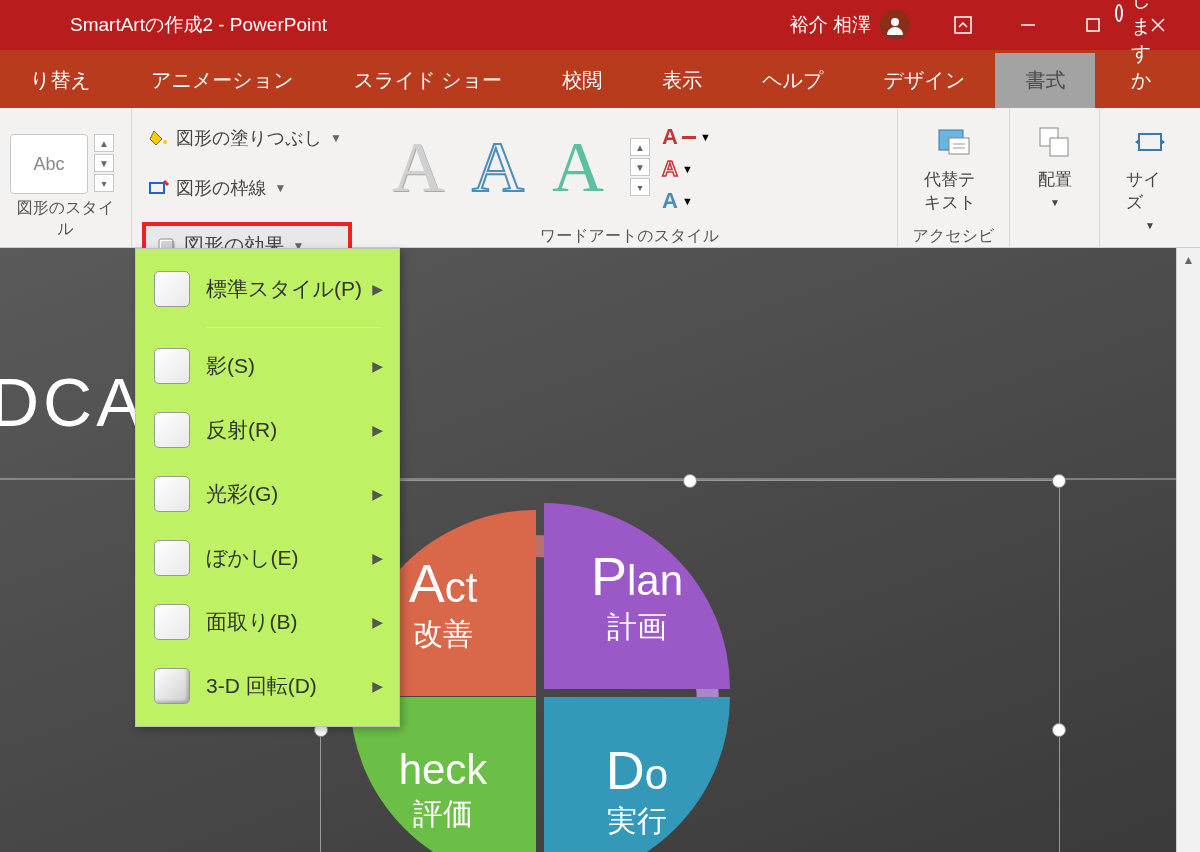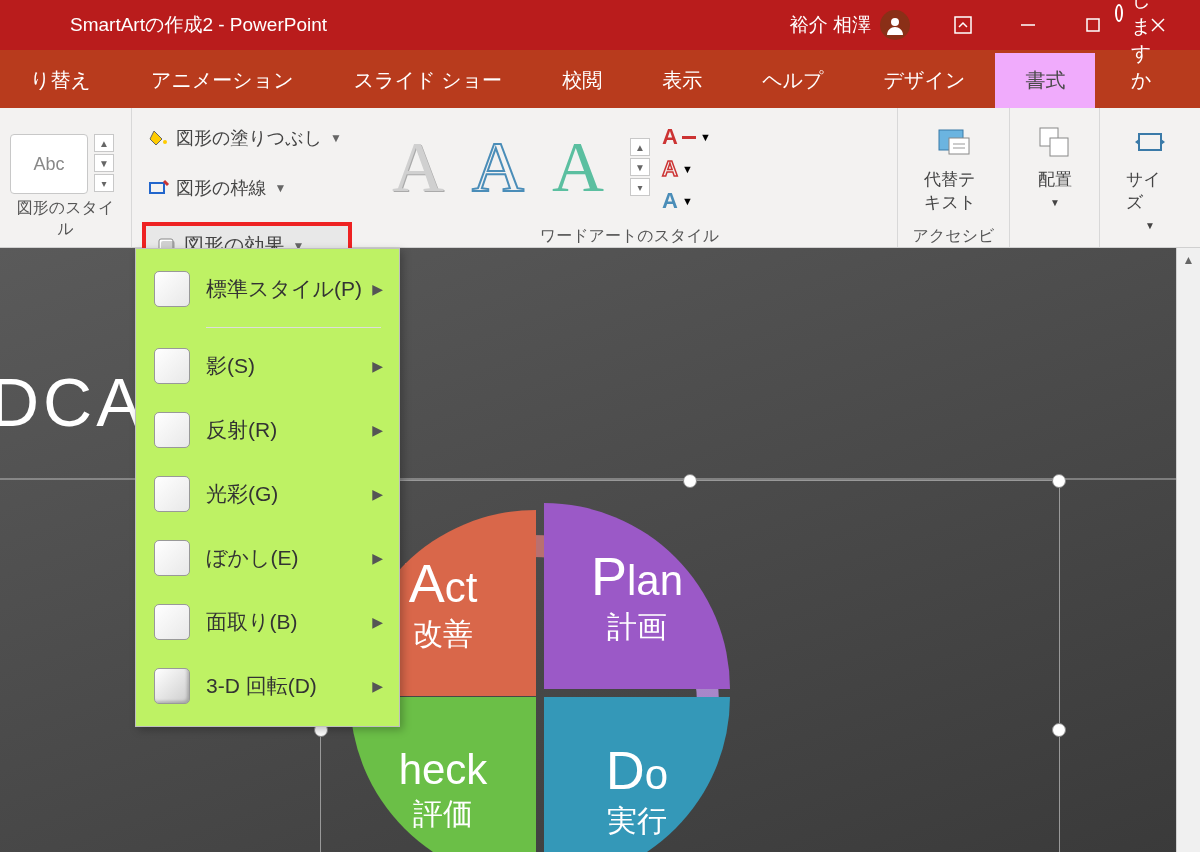--- a/index.html
+++ b/index.html
@@ -5,21 +5,21 @@
 *{margin:0;padding:0;box-sizing:border-box;font-family:"Yu Gothic UI","Meiryo",sans-serif}
 body{width:1200px;height:852px;background:#fff;overflow:hidden;position:relative}
 .titlebar{height:50px;background:#b91c1c;display:flex;align-items:center;color:#fff;font-size:19px;padding:0 10px}
 .titlebar .title{margin-left:60px}
 .titlebar .spacer{flex:1}
 .titlebar .user{display:flex;align-items:center;gap:9px;margin-right:20px}
 .titlebar .avatar{width:30px;height:30px;border-radius:50%;background:#8a2f17;display:flex;align-items:center;justify-content:center}
 .titlebar .winbtn{width:65px;height:50px;display:flex;align-items:center;justify-content:center;font-size:20px}
 .tabbar{height:58px;background:#b83b1d;display:flex;align-items:flex-end;color:#fff;font-size:20px;padding-left:0}
 .tabbar .tab{padding:14px 30px;white-space:nowrap}
-.tabbar .tab.active{background:#f0abfc;color:#4a4a4a}
+.tabbar .tab.active{background:#a3a3a3;color:#4a4a4a}
 .tabbar .tell{display:flex;align-items:center;gap:8px;padding:14px 20px}
 .tabbar .lightbulb{width:18px;height:18px;border:2px solid #fff;border-radius:50%;position:relative}
 .tabbar .share{display:flex;align-items:center;padding:14px 20px;margin-left:auto;margin-right:20px}
 .ribbon{height:140px;background:#f3f2f1;border-bottom:1px solid #d0d0d0;display:flex;position:relative}
 .rgroup{border-right:1px solid #d8d8d8;padding:8px 10px 4px;display:flex;flex-direction:column;height:100%}
 .rgroup .body{flex:1;display:flex;align-items:flex-start;gap:6px}
 .rgroup .label{font-size:16px;color:#555;text-align:center;padding:4px 0}
 .shapestyle{width:78px;height:60px;border:1px solid #c8c8c8;background:#fff;border-radius:4px;display:flex;align-items:center;justify-content:center;color:#888;font-size:18px;margin-top:18px}
 .scrollbtns{display:flex;flex-direction:column;gap:2px;margin-top:18px}
 .scrollbtns div{width:20px;height:18px;border:1px solid #c8c8c8;background:#fff;display:flex;align-items:center;justify-content:center;font-size:10px;color:#666}

